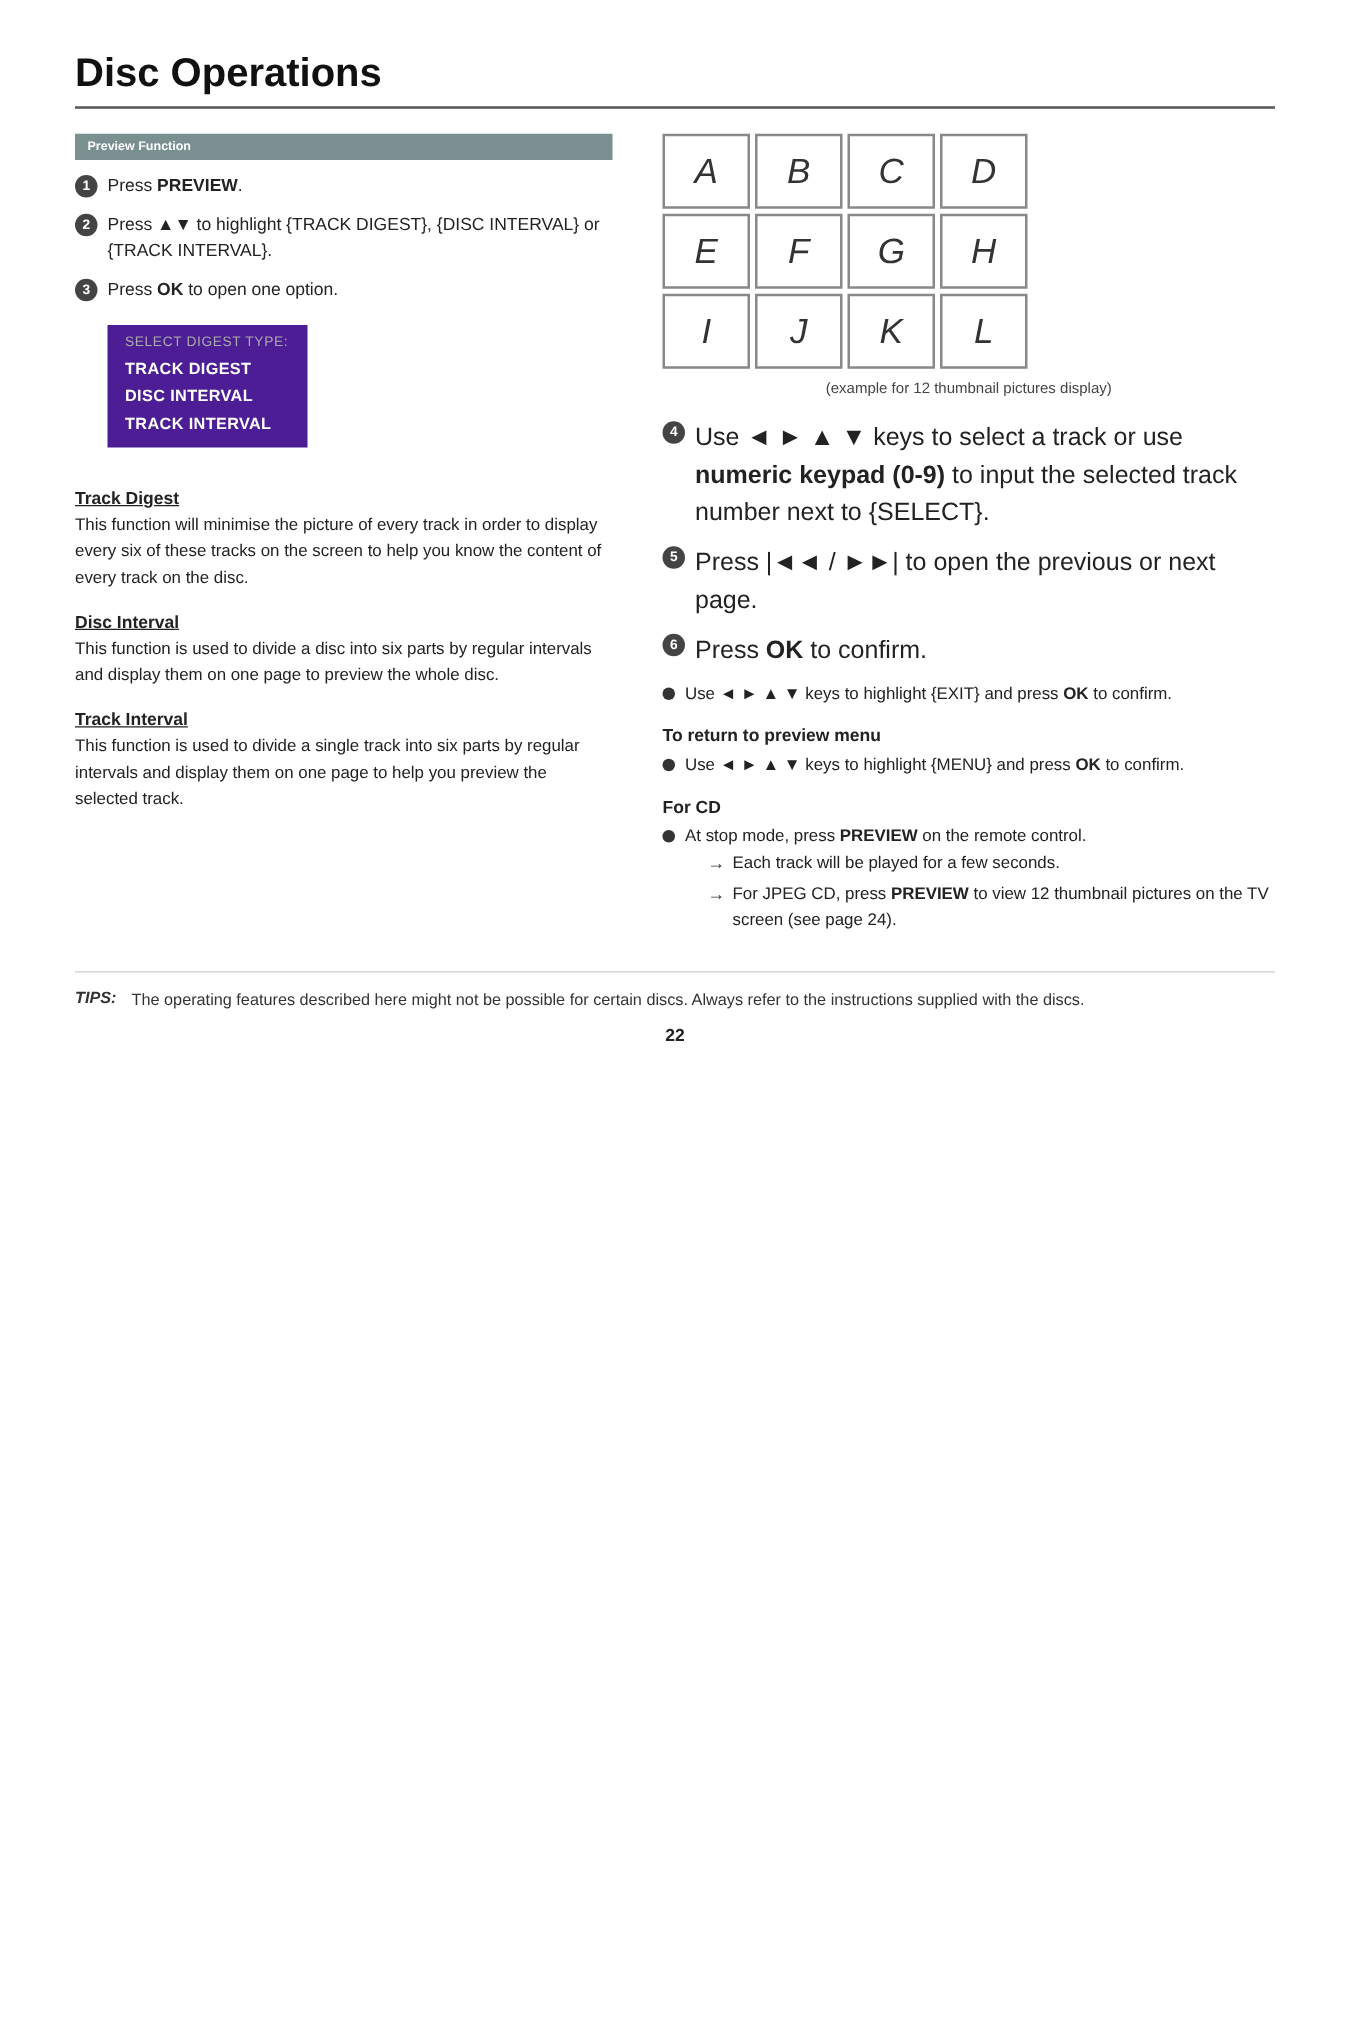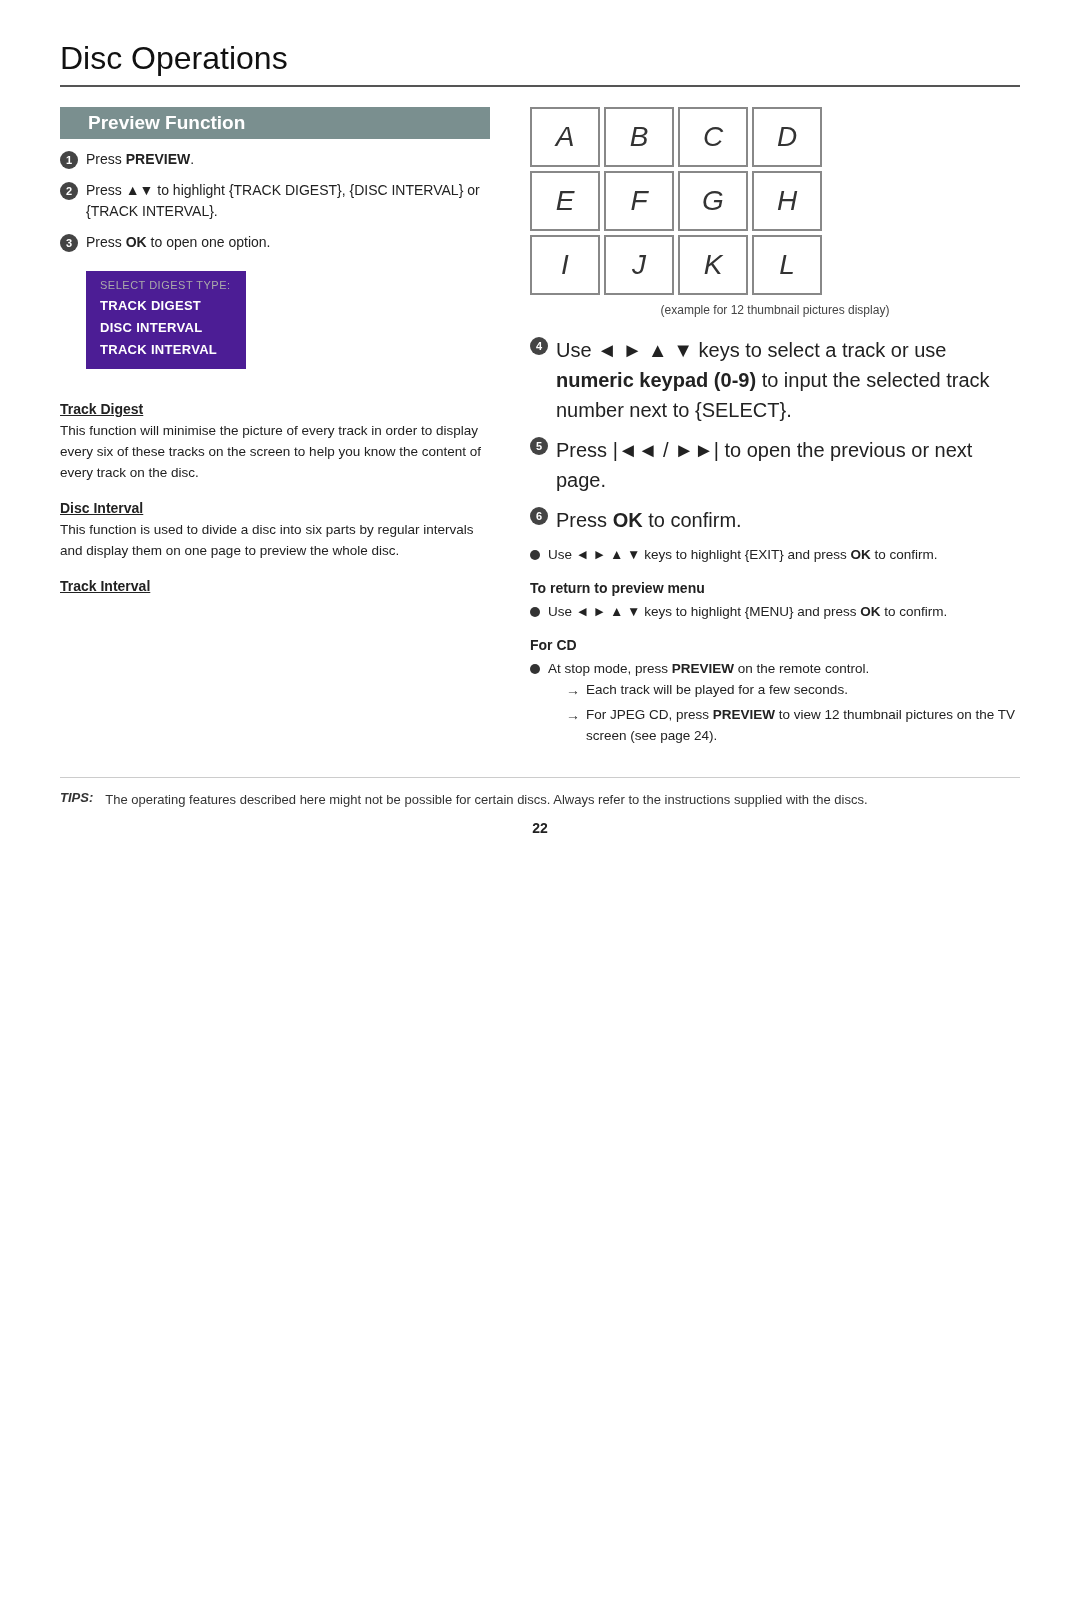--- a/index.html
+++ b/index.html
@@ -7,21 +7,21 @@
       font-family: Arial, Helvetica, sans-serif;
       font-size: 14px;
       background: #fff;
       color: #222;
       width: 1080px;
       min-height: 1618px;
       padding: 40px 60px 40px 60px;
     }
     h1.page-title {
       font-size: 32px;
-      font-weight: normal;
+      font-weight: bold;
       color: #111;
       border-bottom: 2px solid #555;
       padding-bottom: 8px;
       margin-bottom: 20px;
     }
     .main-content {
       display: flex;
       gap: 40px;
       align-items: flex-start;
     }
@@ -31,22 +31,22 @@
     }
     .right-col {
       flex: 1;
       min-width: 0;
     }
     
     .preview-function-header {
       background: #7a8f8f;
       color: #fff;
       font-weight: bold;
-      font-size: 19px;
-      padding: 5px 28px;
+      font-size: 10px;
+      padding: 5px 10px;
       margin-bottom: 10px;
     }
     
     .step {
       display: flex;
       align-items: flex-start;
       margin-bottom: 10px;
     }
     .step-num {
       display: inline-flex;
@@ -268,20 +268,21 @@
     
     <div class="section-heading">Track Digest</div>
     <div class="section-text">This function will minimise the picture of every track in order to display every six of these tracks on the screen to help you know the content of every track on the disc.</div>
 
     
     <div class="section-heading">Disc Interval</div>
     <div class="section-text">This function is used to divide a disc into six parts by regular intervals and display them on one page to preview the whole disc.</div>
 
     
     <div class="section-heading">Track Interval</div>
+    <div class="section-text">This function is used to divide a single track into six parts by regular intervals and display them on one page to help you preview the selected track.</div>
 
   </div>
 
   <div class="right-col">
 
     <div class="letter-grid">
       <div class="grid-cell">
           <em>A</em>
         </div>
       <div class="grid-cell">

